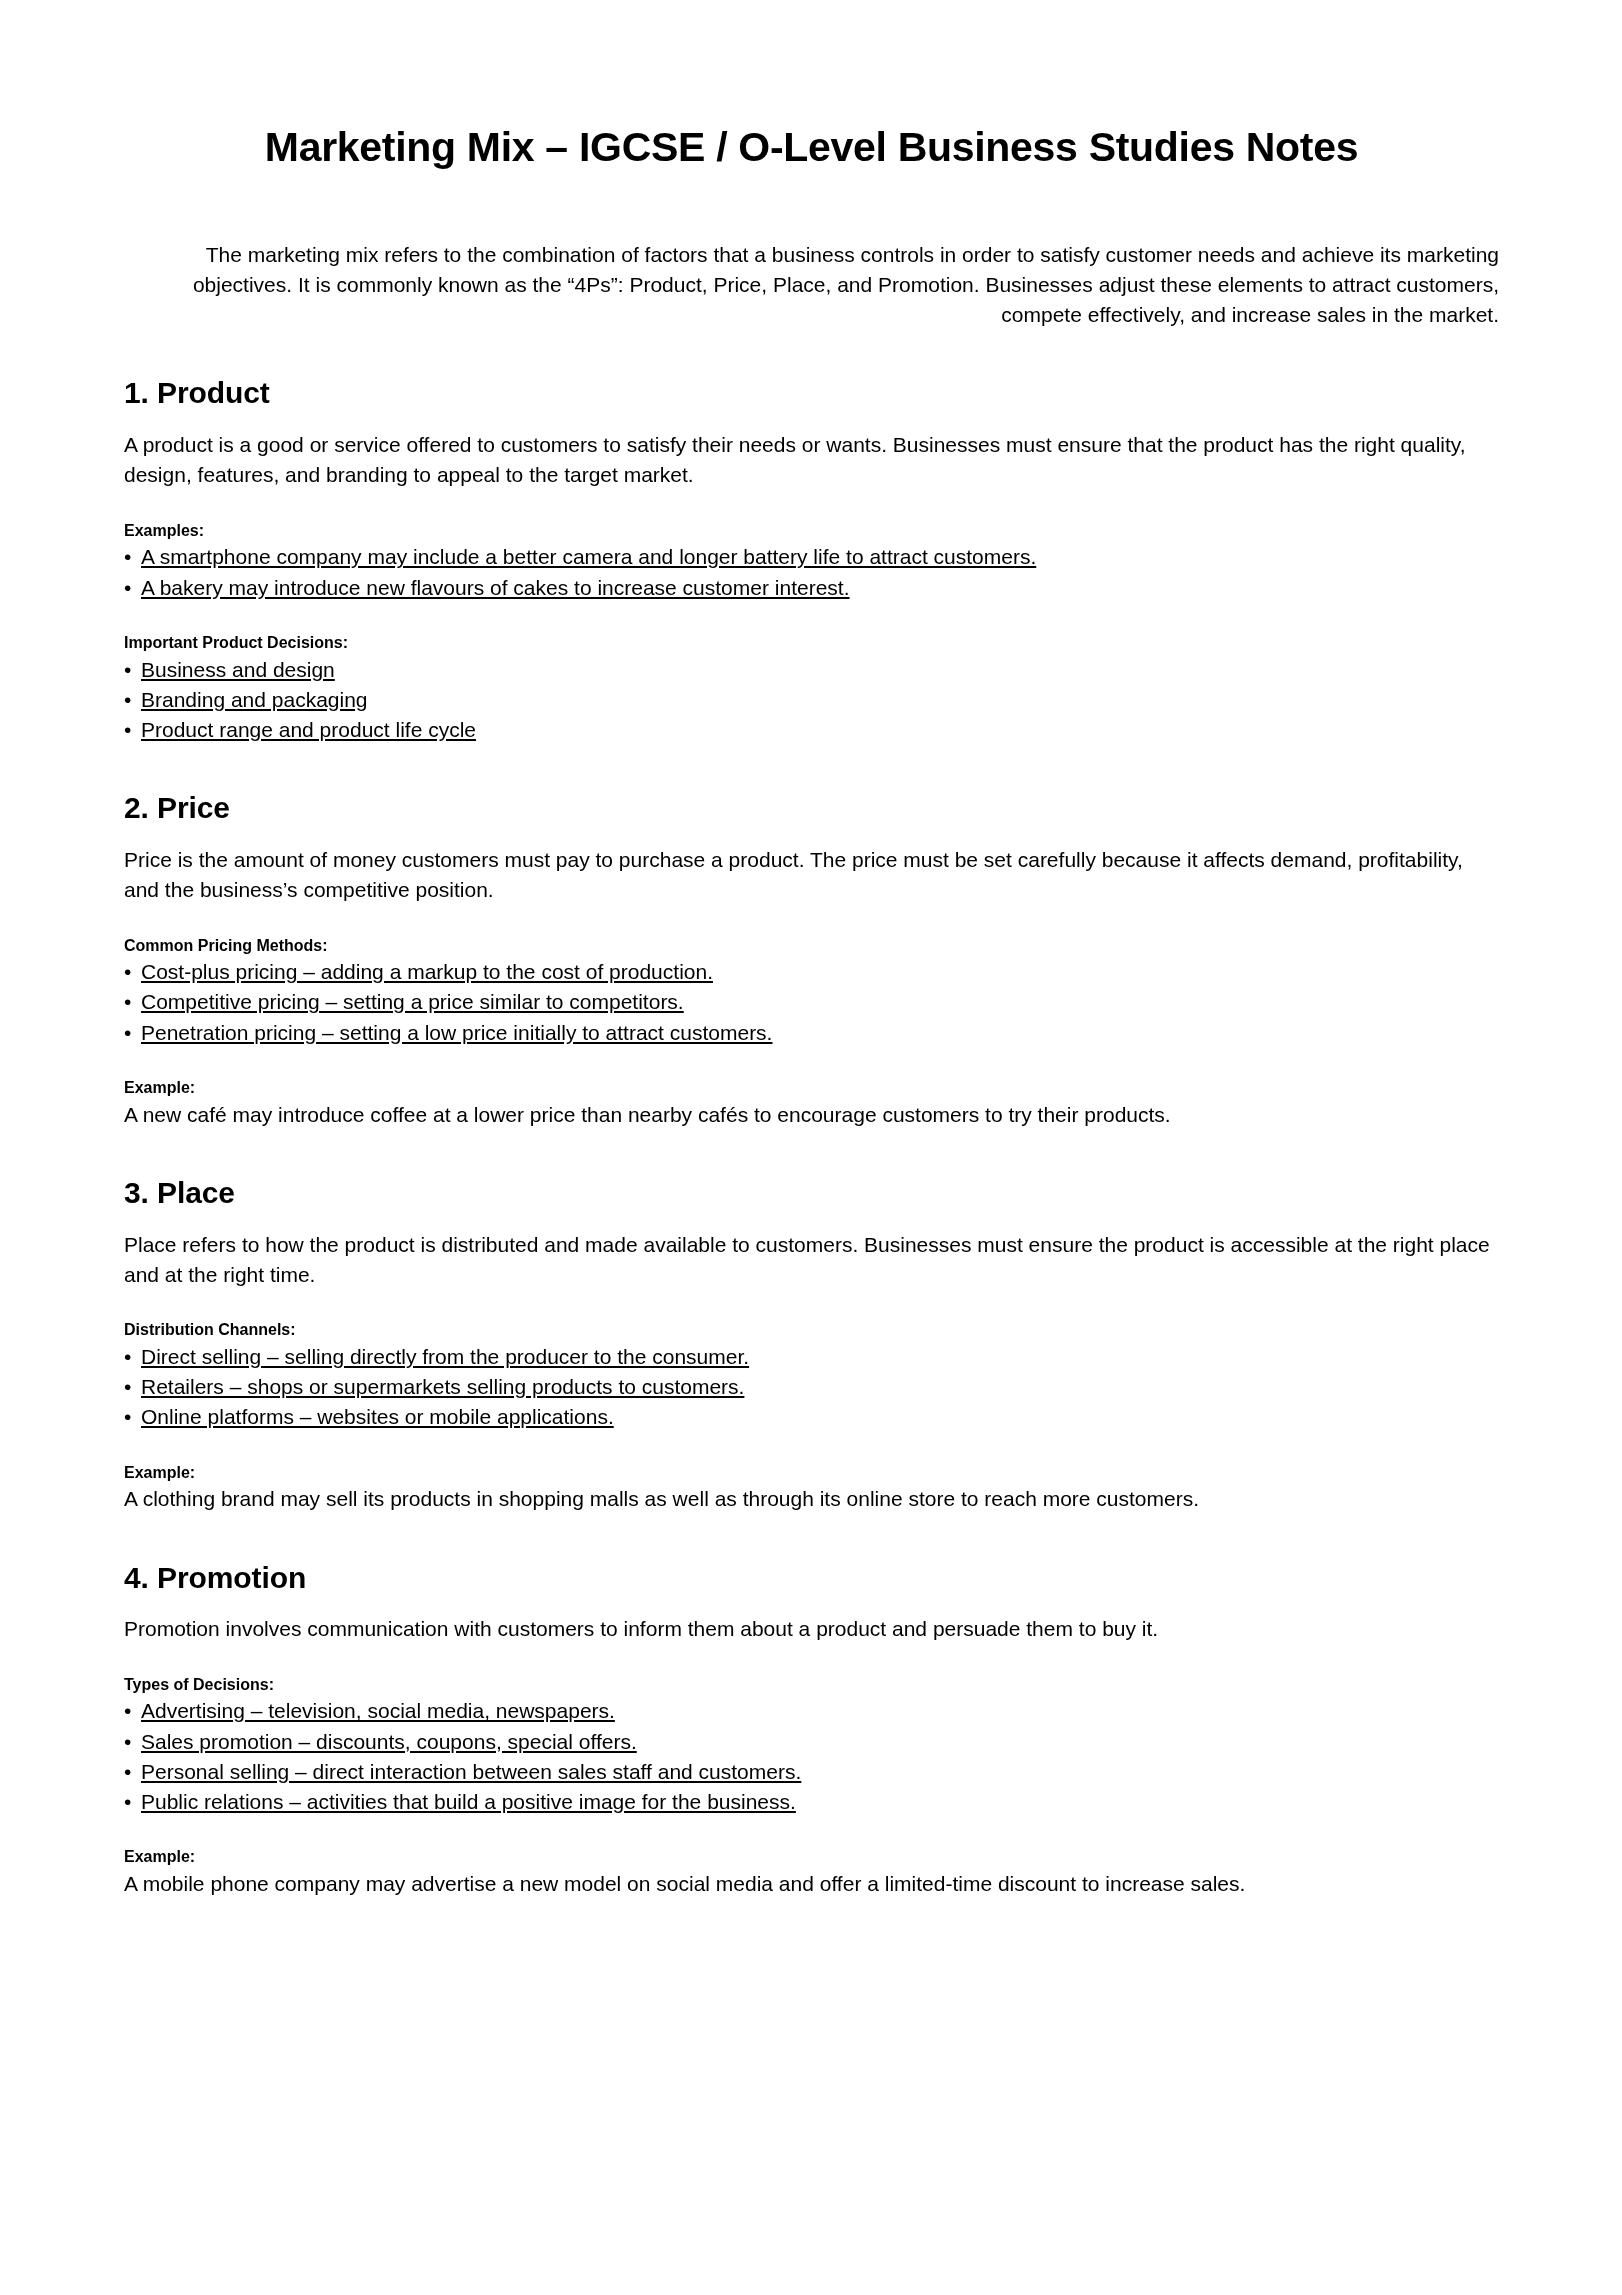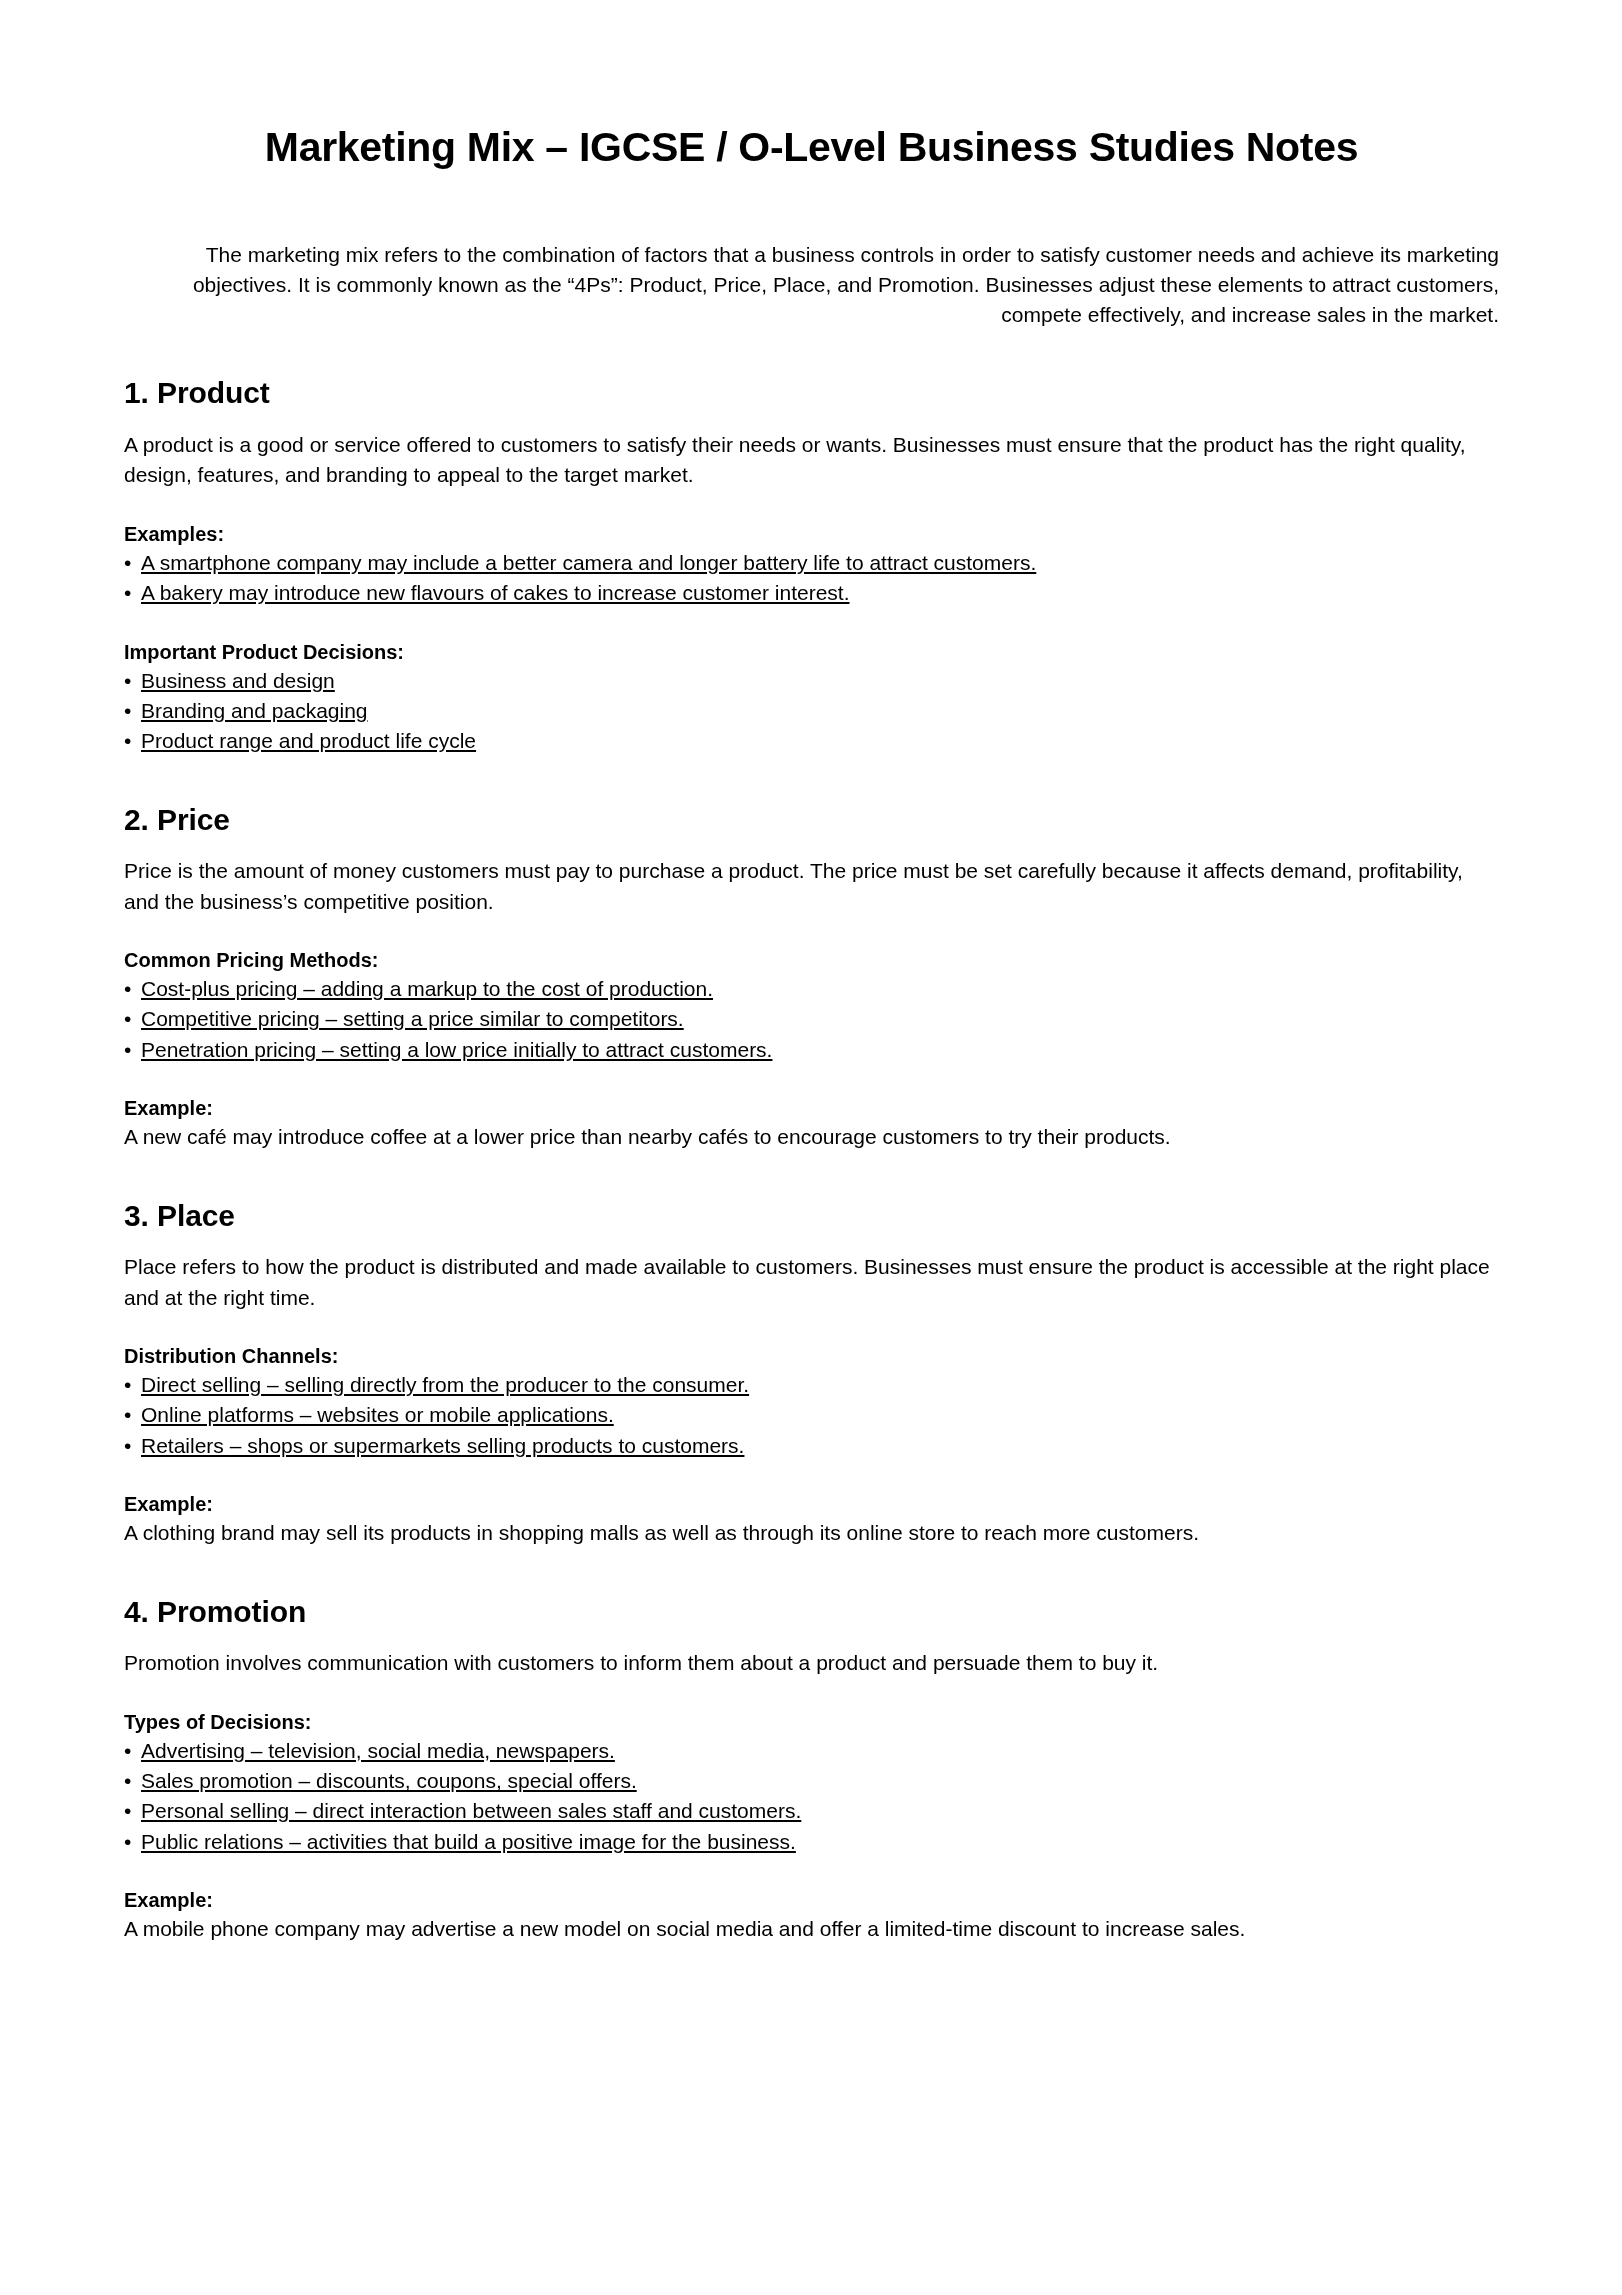--- a/index.html
+++ b/index.html
@@ -48,21 +48,21 @@
   }
   .body-para {
     font-size: 21px;
     line-height: 1.44;
     margin: 18.3px 0 0 0;
   }
   .sub-block {
     margin-top: 29px;
   }
   .sub-label {
-    font-size: 20px;
+    font-size: 16px;
     font-weight: bold;
     line-height: 1.42;
     margin: 0;
   }
   .bullet-list {
     list-style: none;
     margin: 0;
     padding: 0;
     text-decoration: underline;
   }
@@ -131,22 +131,22 @@
     <p class="example-text">A new café may introduce coffee at a lower price than nearby cafés to encourage customers to try their products.</p>
   </div>
 
   <h2 class="section-heading">3. Place</h2>
   <p class="body-para">Place refers to how the product is distributed and made available to customers. Businesses must ensure the product is accessible at the right place and at the right time.</p>
 
   <div class="sub-block">
     <p class="sub-label">Distribution Channels:</p>
     <ul class="bullet-list">
       <li><span class="bullet-dot">•</span><span>Direct selling – selling directly from the producer to the consumer.</span></li>
+      <li><span class="bullet-dot">•</span><span>Retailers – shops or supermarkets selling products to customers.</span></li>
       <li><span class="bullet-dot">•</span><span>Online platforms – websites or mobile applications.</span></li>
-      <li><span class="bullet-dot">•</span><span>Retailers – shops or supermarkets selling products to customers.</span></li>
     </ul>
   </div>
 
   <div class="sub-block">
     <p class="sub-label">Example:</p>
     <p class="example-text">A clothing brand may sell its products in shopping malls as well as through its online store to reach more customers.</p>
   </div>
 
   <h2 class="section-heading">4. Promotion</h2>
   <p class="body-para">Promotion involves communication with customers to inform them about a product and persuade them to buy it.</p>

